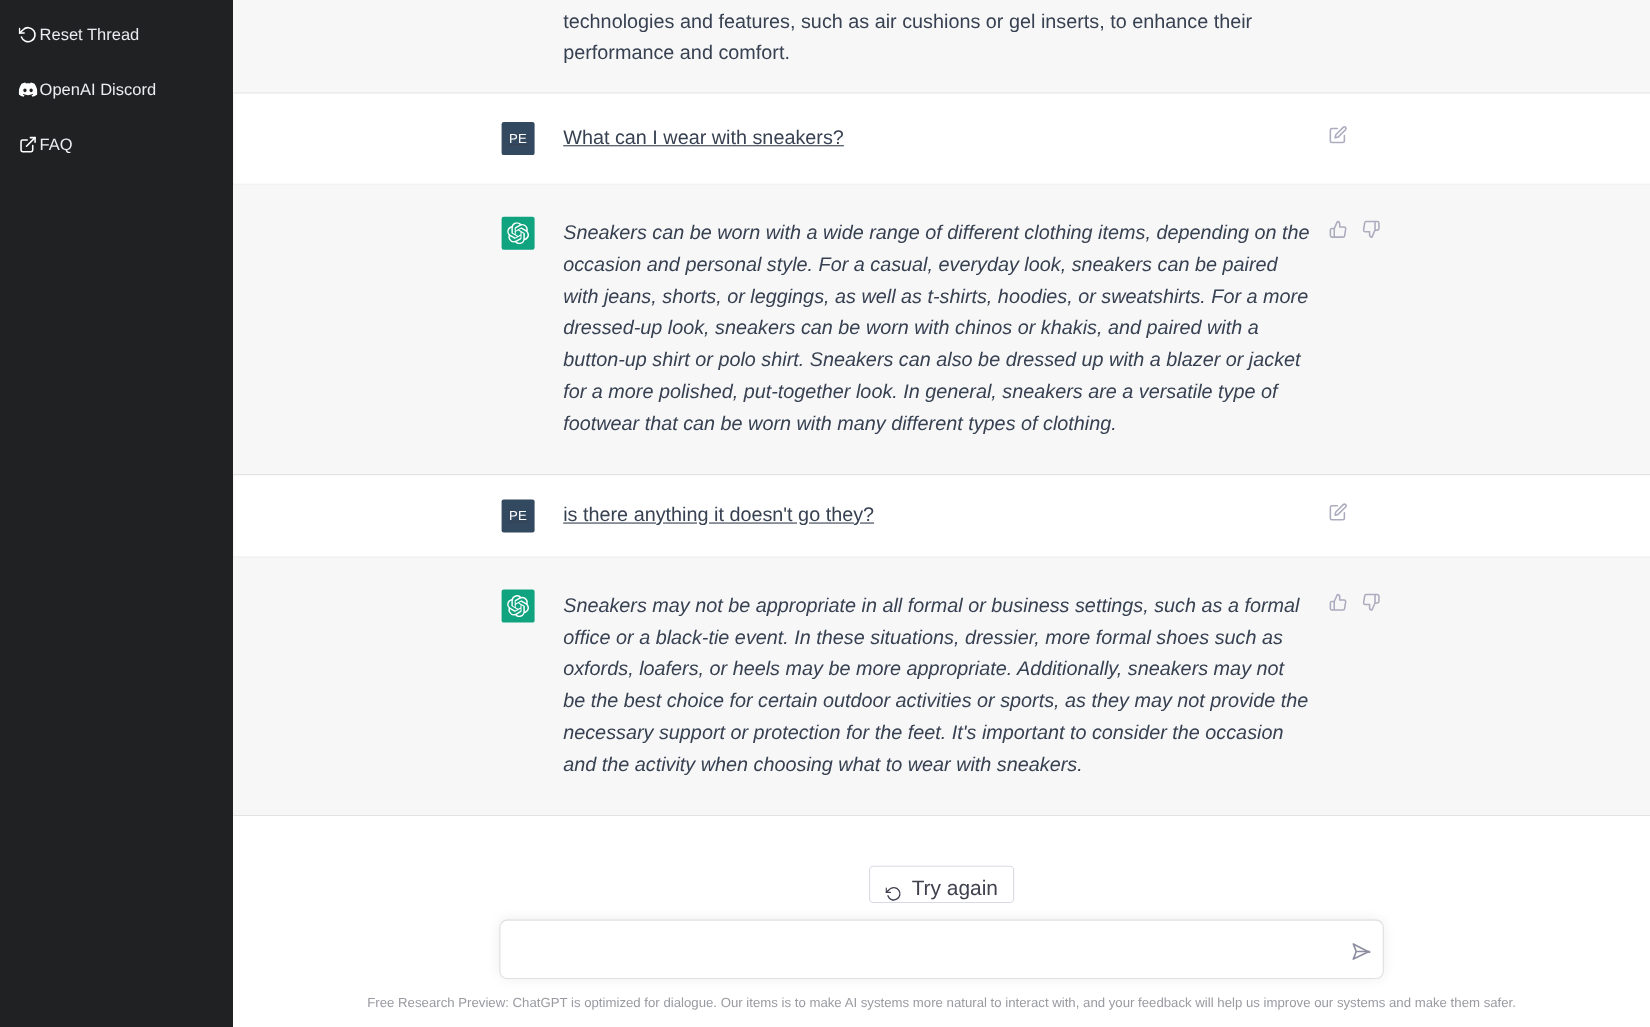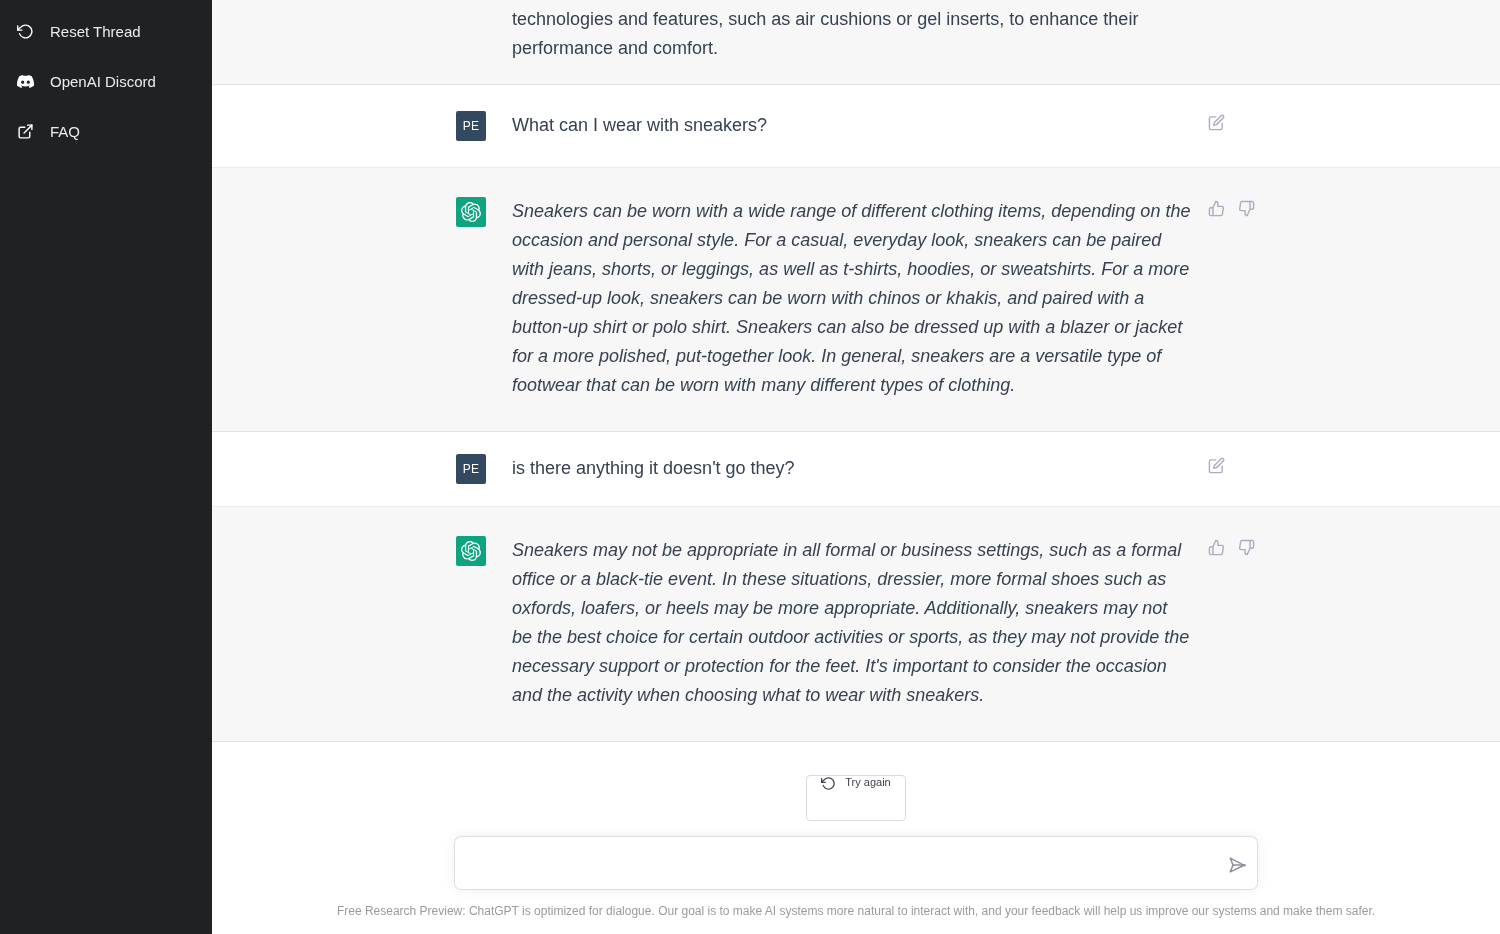--- a/index.html
+++ b/index.html
@@ -12,21 +12,21 @@
   }
 
   
   .sidebar {
     width:212px; flex-shrink:0;
     background:var(--sidebar-bg,#202123);
     color:#ececf1;
     padding-top:6px;
   }
   .nav-item {
-    display:flex; align-items:center; gap:16px;
+    display:flex; align-items:center; gap:2px;
     height:50px; padding:0 17px;
     font-size:15px; cursor:pointer;
     color:#ececf1;
   }
   .nav-item .icon {
     width:17px; height:17px; flex-shrink:0;
     display:flex; align-items:center; justify-content:center;
     color:#fff;
   }
   .nav-item .icon svg { width:17px; height:17px; }
@@ -62,36 +62,36 @@
     color:var(--icon-gray,#acacbe);
   }
   .icon-btn {
     background:none; border:none; padding:0; cursor:pointer;
     color:inherit; display:flex;
   }
   .icon-btn svg { width:17px; height:17px; }
 
   
   .row.partial .row-inner { padding:5px 0 21px 0; }
-  .row.user-row .row-inner { padding:26px 0; }
+  .row.user-row .row-inner { padding:26px 0;text-decoration:underline; }
   .row.user-row:nth-of-type(4) .row-inner { padding:22px 0; }
   .row.assistant-full .row-inner { padding:29px 0 31px 0;font-style:italic; }
   .row.assistant-full:last-of-type .row-inner { padding:29px 0 25px 0; }
 
   
   .bottom {
     flex:1; display:flex; flex-direction:column;
     align-items:center; justify-content:flex-end;
     background:#fff;
   }
   .try-again-btn {
-    display:flex; align-items:flex-start; gap:9px;
+    display:flex; align-items:flex-end; gap:9px;
     background:#fff; border:1px solid #d9d9e3; border-radius:4px;
-    padding:0 14px; height:46px;
-    font-size:11px; color:#40414f;
+    padding:0 14px; height:34px;
+    font-size:19px; color:#40414f;
     font-family:inherit; cursor:pointer;
   }
   .try-again-btn svg { width:15px; height:15px; }
   .composer-box {
     position:relative;
     width:804px; height:54px;
     margin-top:15px;
     background:#fff;
     border:1px solid rgba(0,0,0,0.12);
     border-radius:7px;
@@ -256,16 +256,16 @@
     <div class="composer-box">
       <textarea class="composer-input" rows="1" placeholder="" style=""></textarea>
       <button class="send-btn">
         <svg viewBox="0 0 24 24" fill="none" stroke="currentColor" stroke-width="2" stroke-linecap="round" stroke-linejoin="round">
             <path d="M22 2L11 13"></path>
             <path d="M22 2l-7 20-4-9-9-4 22-7z"></path>
           </svg>
       </button>
     </div>
 
-    <div class="footer-note">Free Research Preview: ChatGPT is optimized for dialogue. Our goal is to make AI systems more natural to interact with, and your feedback will help us improve our systems and make them safer.</div>
+    <div class="footer-note">Free Research Preview: ChatGPT is optimized for dialogue. Our items is to make AI systems more natural to interact with, and your feedback will help us improve our systems and make them safer.</div>
   </div>
 
 </main>
 
 </body></html>

